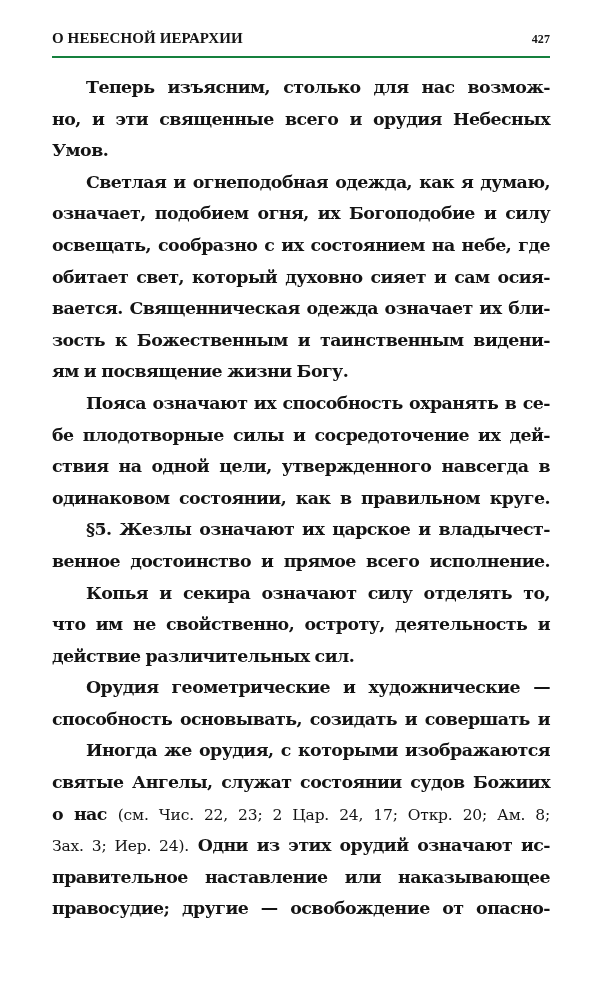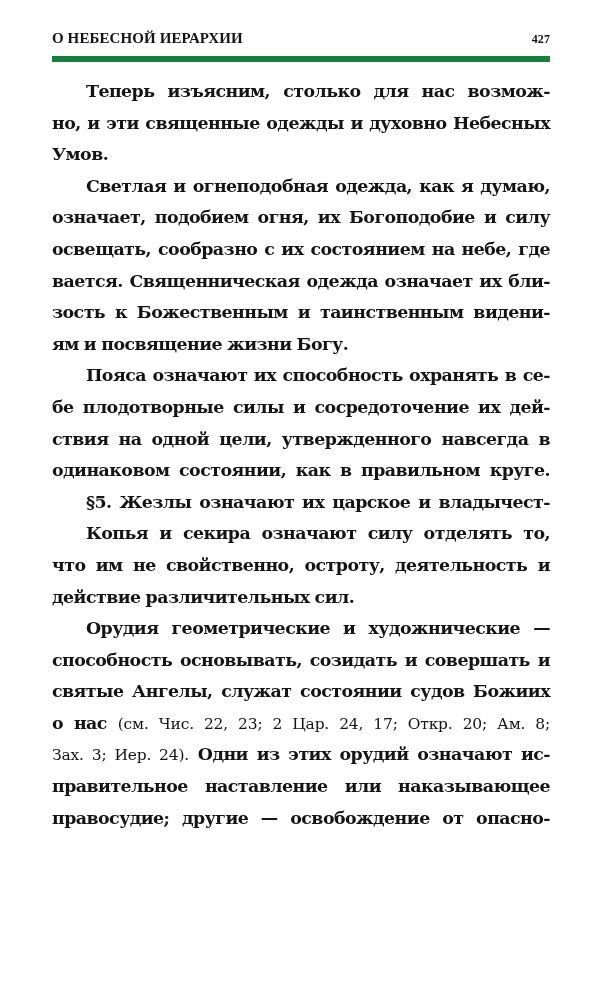--- a/index.html
+++ b/index.html
@@ -23,21 +23,21 @@
     }
     .running-head {
       display: flex;
       justify-content: space-between;
       align-items: baseline;
       font-family: "Liberation Serif", "DejaVu Serif", serif;
       font-size: 17px;
       font-weight: 700;
       letter-spacing: 0.1px;
       padding-bottom: 3px;
-      border-bottom: 6px solid #15803d;
+      border-bottom: 2px solid #15803d;
       height: 23px;
     }
     .running-head .title {
       font-size: 15px;
       font-weight: 700;
     }
     .running-head .folio {
       font-size: 12px;
       font-weight: 700;
     }
@@ -74,44 +74,47 @@
 <body>
 
 <div class="page">
   <div class="running-head">
     <span class="title">О НЕБЕСНОЙ ИЕРАРХИИ</span>
     <span class="folio">427</span>
   </div>
 
   <div class="body-text">
     <span class="line indent">Теперь изъясним, столько для нас возмож-</span>
-    <span class="line">но, и эти священные одежды и духовно Небесных</span>
+    <span class="line">но, и эти священные всего и орудия Небесных</span>
     <span class="line last">Умов.</span>
 
     <span class="line indent">Светлая и огнеподобная одежда, как я думаю,</span>
     <span class="line">означает, подобием огня, их Богоподобие и силу</span>
     <span class="line">освещать, сообразно с их состоянием на небе, где</span>
+    <span class="line">обитает свет, который духовно сияет и сам осия-</span>
     <span class="line">вается. Священническая одежда означает их бли-</span>
     <span class="line">зость к Божественным и таинственным видени-</span>
     <span class="line last">ям и посвящение жизни Богу.</span>
 
     <span class="line indent">Пояса означают их способность охранять в се-</span>
     <span class="line">бе плодотворные силы и сосредоточение их дей-</span>
     <span class="line">ствия на одной цели, утвержденного навсегда в</span>
     <span class="line">одинаковом состоянии, как в правильном круге.</span>
 
     <span class="line indent">§5. Жезлы означают их царское и владычест-</span>
+    <span class="line">венное достоинство и прямое всего исполнение.</span>
 
     <span class="line indent">Копья и секира означают силу отделять то,</span>
     <span class="line">что им не свойственно, остроту, деятельность и</span>
     <span class="line last">действие различительных сил.</span>
 
     <span class="line indent">Орудия геометрические и художнические —</span>
     <span class="line">способность основывать, созидать и совершать и</span>
 
+    <span class="line indent">Иногда же орудия, с которыми изображаются</span>
     <span class="line">святые Ангелы, служат состоянии судов Божиих</span>
     <span class="line"><span>о нас</span> <span class="ref">(см. Чис. 22, 23; 2 Цар. 24, 17; Откр. 20; Ам. 8;</span></span>
     <span class="line"><span class="ref">Зах. 3; Иер. 24).</span> <span>Одни из этих орудий означают ис-</span></span>
     <span class="line">правительное наставление или наказывающее</span>
     <span class="line">правосудие; другие — освобождение от опасно-</span>
 
   </div>
 </div>
 
 </body></html>

